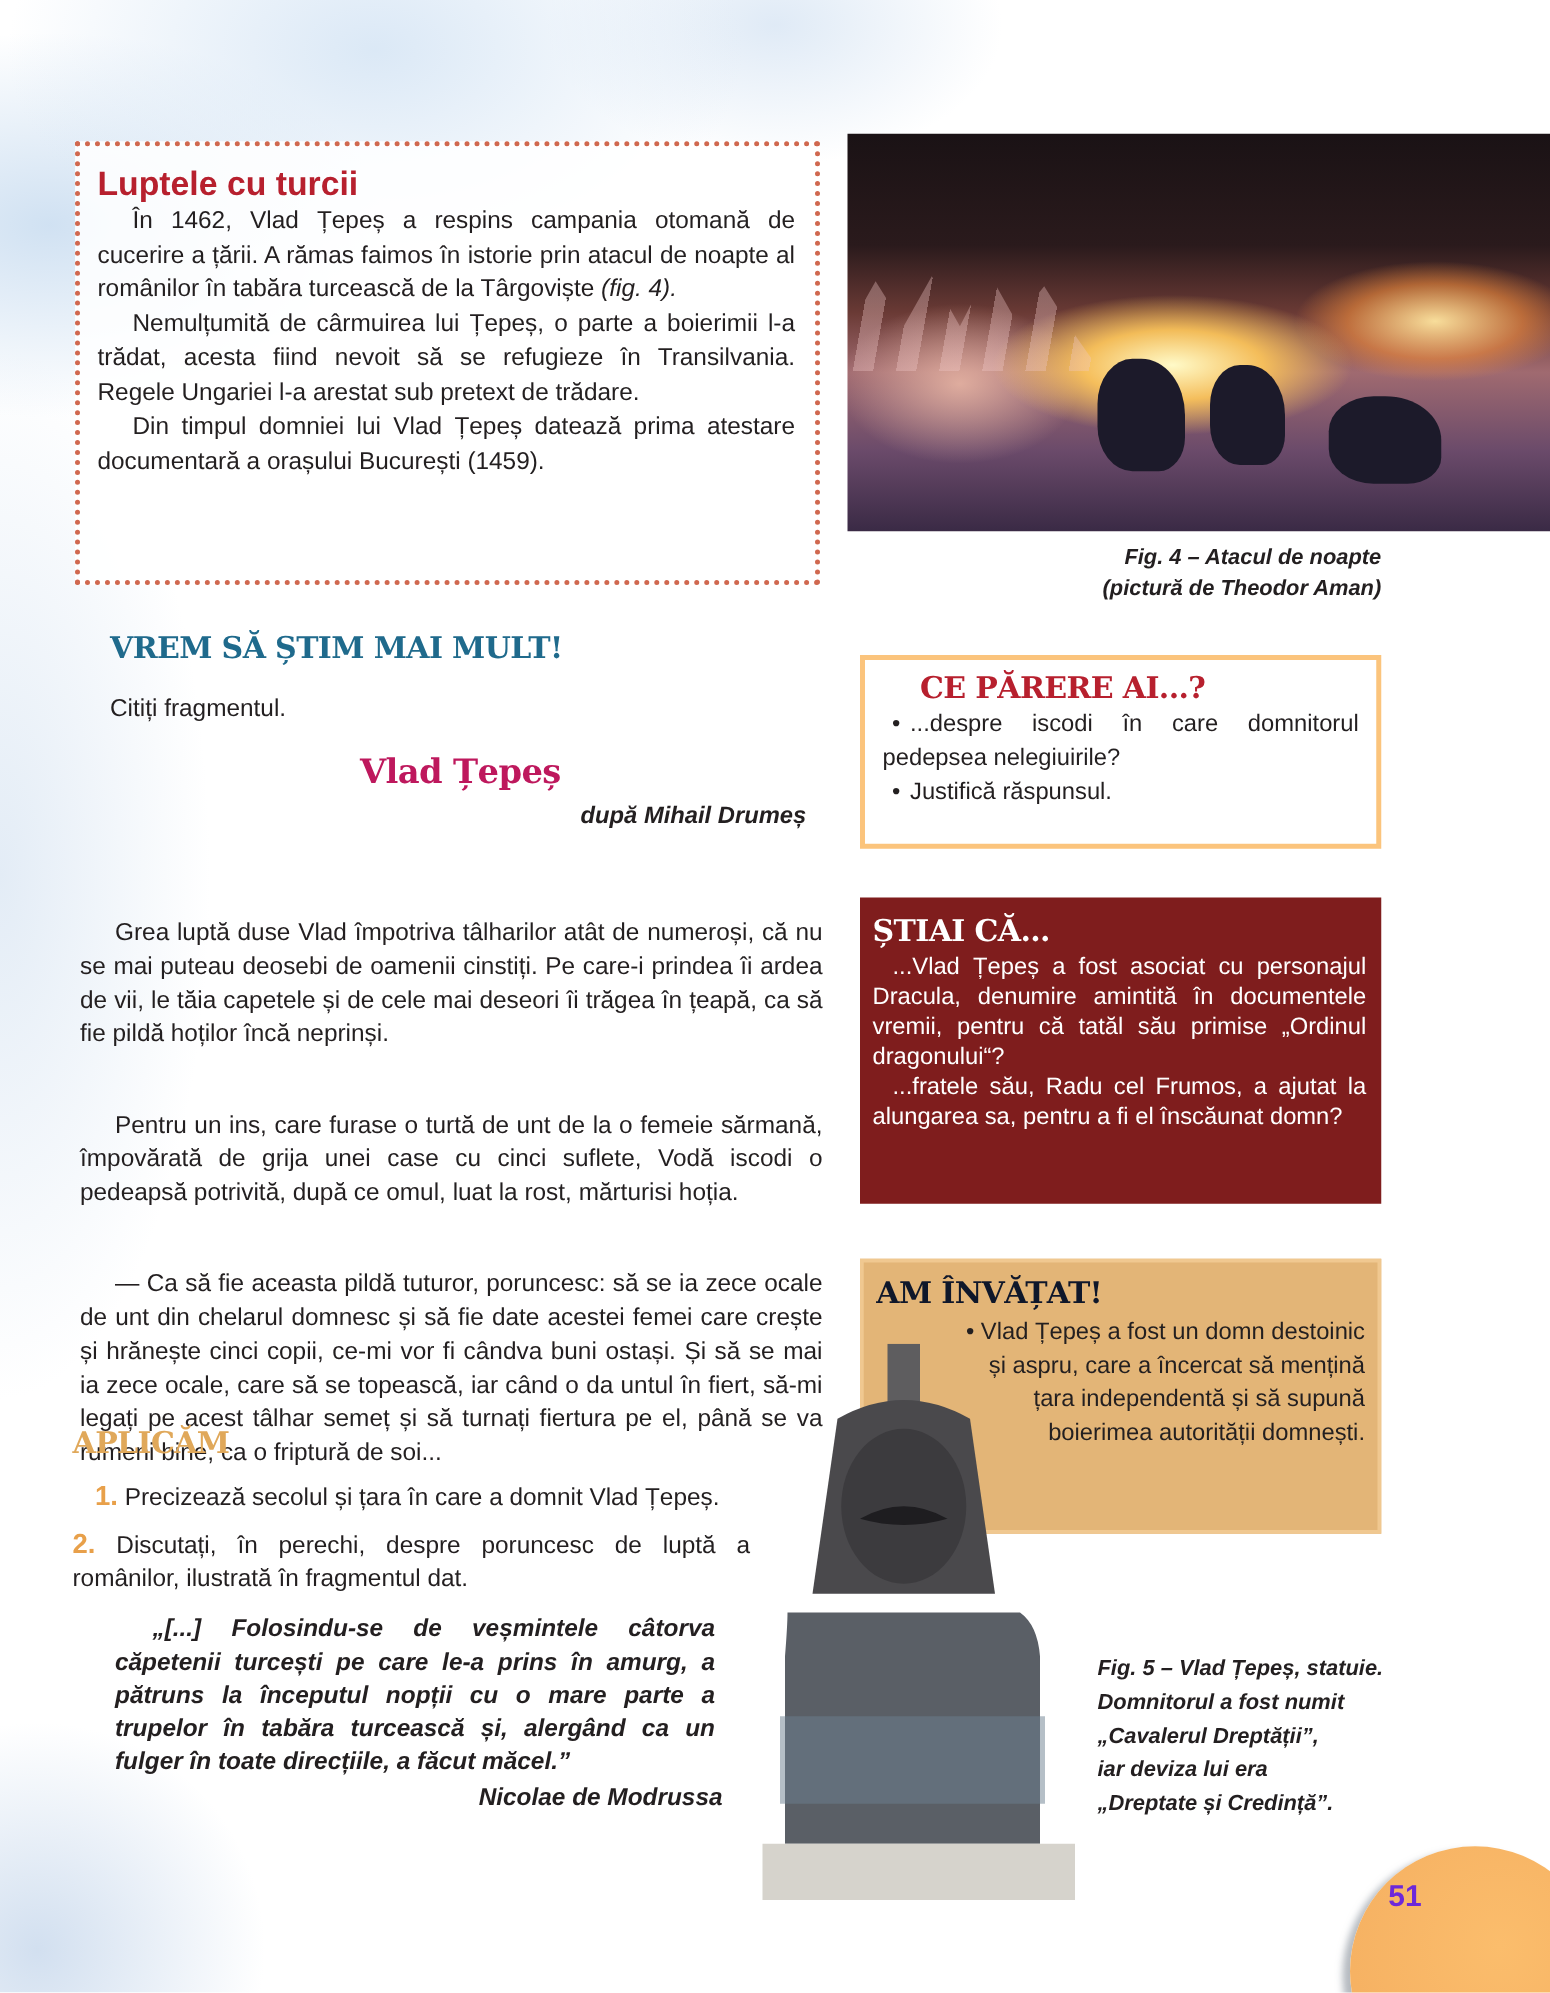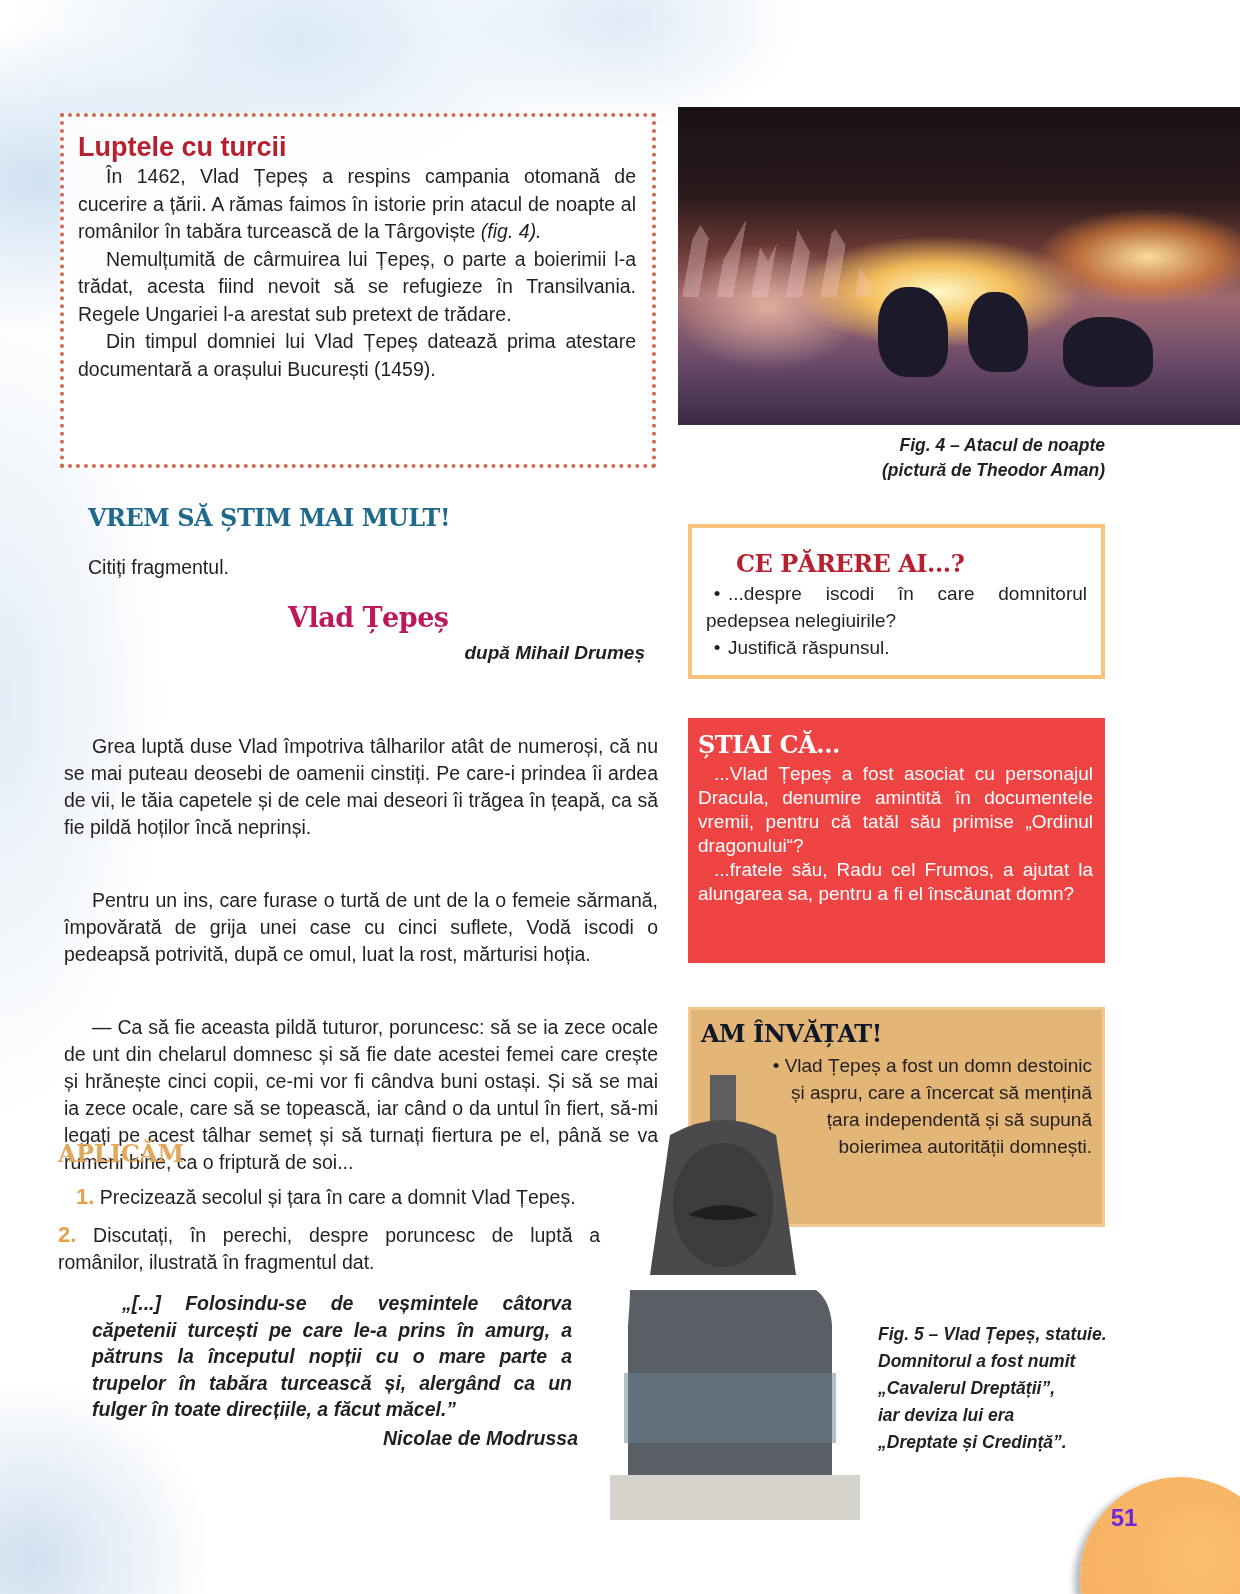--- a/index.html
+++ b/index.html
@@ -91,33 +91,33 @@
   .task2 { left: 58px; top: 1221px; width: 542px; text-align: justify; }
   .quote {
     left: 92px; top: 1290px; width: 480px; font-style: italic; font-weight: bold;
     font-size: 19.5px; line-height: 26.5px; text-align: justify; text-indent: 30px;
   }
   .quote-author { left: 300px; top: 1427px; width: 278px; text-align: right; font-style: italic; font-weight: bold; font-size: 19.5px; }
 
   
   .box-parere {
     left: 688px; top: 524px; width: 417px; height: 155px;
-    border: 4px solid #fbc47c; background: #ffffff; padding: 20px 14px 0 14px;
+    border: 4px solid #fbc47c; background: #ffffff; padding: 6px 14px 0 14px;
   }
   .box-parere h3 {
     color: #b7202e; font-family: "DejaVu Serif", serif; font-weight: bold; font-size: 24px;
     padding-left: 30px; letter-spacing: -0.5px; line-height: 32px;
   }
   .bul { font-size: 19px; line-height: 27px; text-align: justify; }
   .bul .dot { display: inline-block; width: 22px; text-align: center; }
 
   
   .box-stiai {
     left: 688px; top: 718px; width: 417px; height: 245px;
-    background: #ef4444; color: #ffffff; padding: 10px 12px 0 10px;
+    background: #7f1d1d; color: #ffffff; padding: 10px 12px 0 10px;
   }
   .box-stiai h3 {
     font-family: "DejaVu Serif", serif; font-weight: bold; font-size: 24px; line-height: 34px; letter-spacing: -0.5px;
   }
   .box-stiai p { font-size: 19px; line-height: 24px; text-align: justify; text-indent: 16px; }
 
   
   .box-invatat {
     left: 688px; top: 1007px; width: 417px; height: 220px;
     background: #e3b577; border: 3px solid #f0c890; padding: 6px 10px 0 10px;

